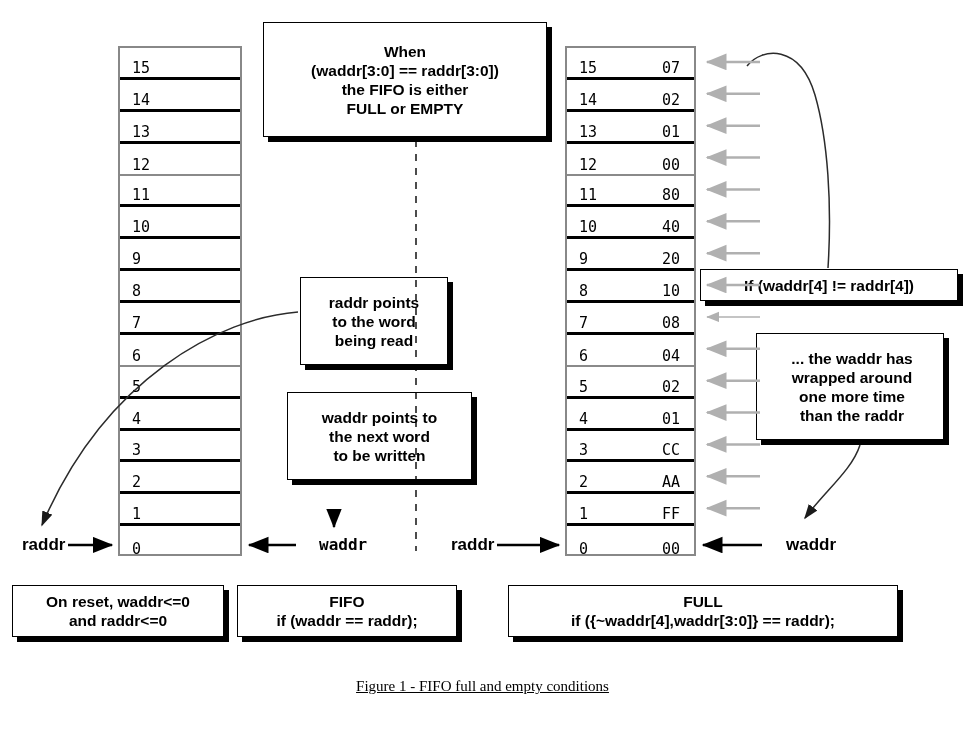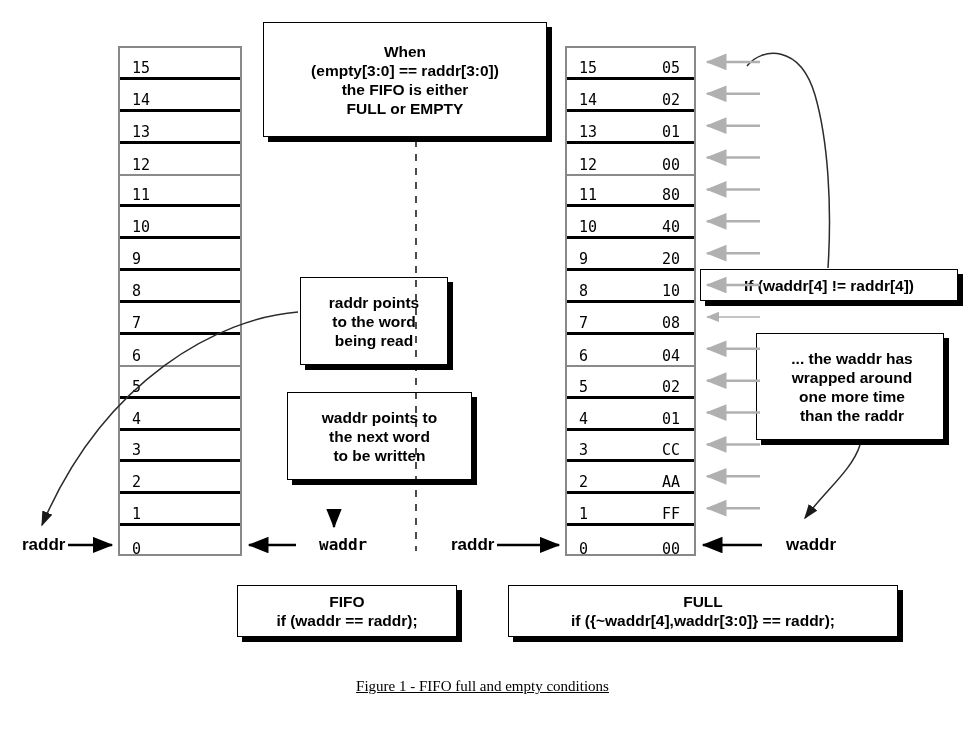--- a/index.html
+++ b/index.html
@@ -129,21 +129,21 @@
         <span class="idx">1</span>
       </div>
       <div class="fifo-row last" style="height: 31.875px;">
         <span class="idx">0</span>
       </div>
     </div>
 
   <div class="fifo-table" id="right-table" style="left:565px;top:46px;width:131px;height:510px;">
       <div class="fifo-row" style="height: 31.875px;">
         <span class="idx">15</span>
-        <span class="val">05</span>
+        <span class="val">07</span>
       </div>
       <div class="fifo-row" style="height: 31.875px;">
         <span class="idx">14</span>
         <span class="val">02</span>
       </div>
       <div class="fifo-row" style="height: 31.875px;">
         <span class="idx">13</span>
         <span class="val">01</span>
       </div>
       <div class="fifo-row gapline" style="height: 31.875px;">
@@ -195,21 +195,21 @@
         <span class="val">FF</span>
       </div>
       <div class="fifo-row last" style="height: 31.875px;">
         <span class="idx">0</span>
         <span class="val">00</span>
       </div>
     </div>
 
   <div class="callout" style="left:263px;top:22px;width:284px;height:115px;">
     <span class="ln">When</span>
-    <span class="ln">(empty[3:0] == raddr[3:0])</span>
+    <span class="ln">(waddr[3:0] == raddr[3:0])</span>
     <span class="ln">the FIFO is either</span>
     <span class="ln">FULL or EMPTY</span>
   </div>
 
   <div class="callout" style="left:300px;top:277px;width:148px;height:88px;text-align:right;">
     <span class="ln">raddr points</span>
     <span class="ln">to the word</span>
     <span class="ln">being read</span>
   </div>
 
@@ -223,20 +223,24 @@
     <span class="ln">If (waddr[4] != raddr[4])</span>
   </div>
 
   <div class="callout" style="left:756px;top:333px;width:188px;height:107px;padding-left:12px;">
     <span class="ln">...  the waddr has</span>
     <span class="ln">wrapped around</span>
     <span class="ln">one more time</span>
     <span class="ln">than the raddr</span>
   </div>
 
+  <div class="callout" style="left:12px;top:585px;width:212px;height:52px;">
+    <span class="ln">On reset, waddr&lt;=0</span>
+    <span class="ln">and raddr&lt;=0</span>
+  </div>
 
   <div class="callout" style="left:237px;top:585px;width:220px;height:52px;">
     <span class="ln">FIFO</span>
     <span class="ln">if (waddr == raddr);</span>
   </div>
 
   <div class="callout" style="left:508px;top:585px;width:390px;height:52px;">
     <span class="ln">FULL</span>
     <span class="ln">if ({~waddr[4],waddr[3:0]} == raddr);</span>
   </div>

